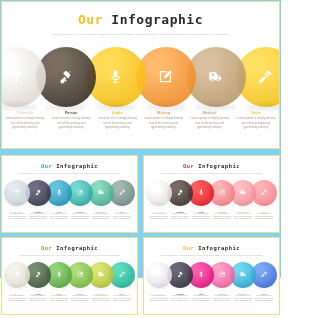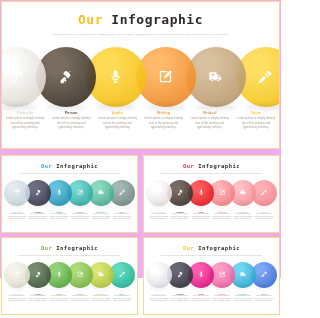--- a/index.html
+++ b/index.html
@@ -6,21 +6,21 @@
   body{
     width:281px;height:318px;
     background:#ffffff;
     font-family:"Liberation Sans", sans-serif;
     overflow:hidden;
   }
   .page{
     position:relative;
     width:281px;height:278px;
     box-sizing:border-box;
-    background:#f0abfc;
+    background:#7dd3fc;
   }
 
   
   .slide{
     position:absolute;
     box-sizing:border-box;
     background:#ffffff;
     border:1px solid #f2d98c;
     overflow:hidden;
   }

